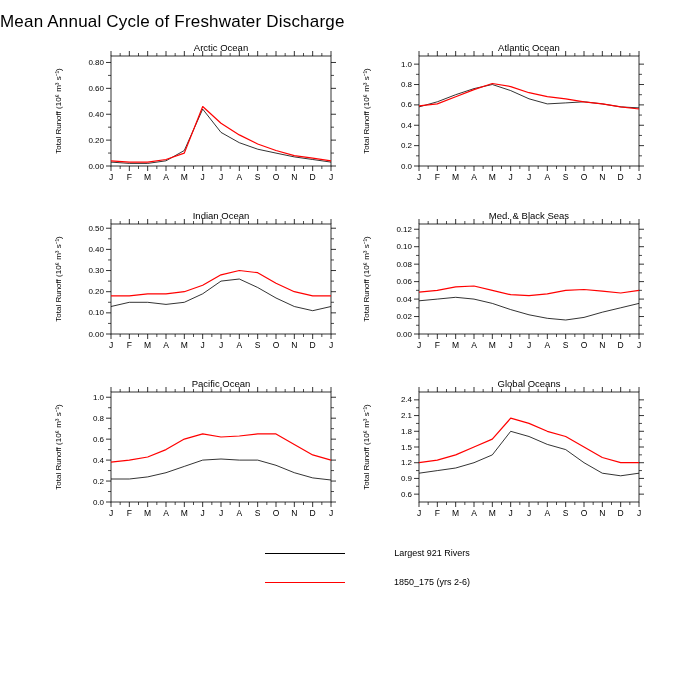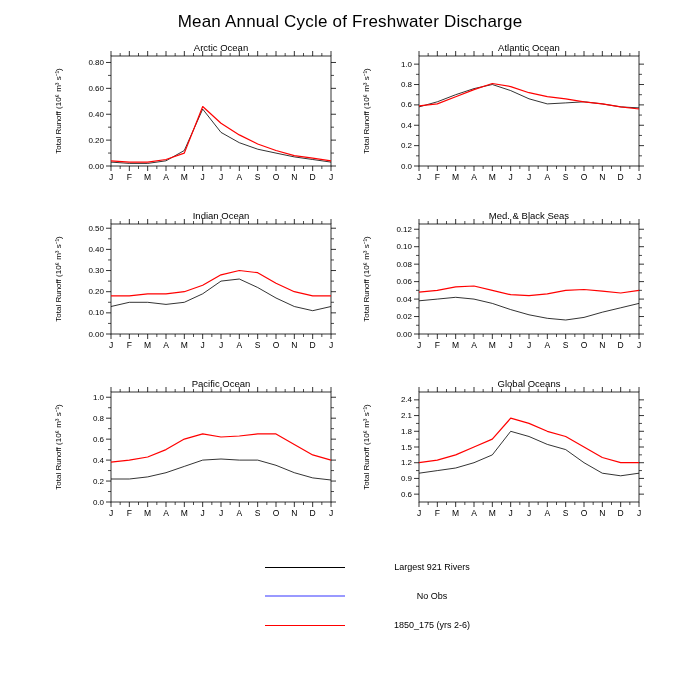--- a/index.html
+++ b/index.html
@@ -2,29 +2,29 @@
 <html><head>
 <meta charset="utf-8">
 <style>
   html,body{margin:0;padding:0;}
   body{
     width:700px;height:700px;background:#ffffff;
     font-family:"Liberation Sans", sans-serif;color:#000;
     overflow:hidden;
   }
   .figure-title{
-    text-align:center;font-size:17px;margin-top:12px;letter-spacing:0.2px;
+    font-size:17px;margin-top:12px;letter-spacing:0.2px;
   }
   .charts-grid{
     display:grid;grid-template-columns:290px 290px;
     column-gap:18px;row-gap:18px;justify-content:center;margin-top:10px;
   }
   .chart{width:290px;height:150px;}
   svg text{font-family:"Liberation Sans", sans-serif;fill:#000;}
-  .legend{margin-top:34px;}
+  .legend{margin-top:20px;}
   .legend-row{display:flex;align-items:center;margin:0 0 19px 265px;}
   .legend-line{display:inline-block;width:80px;height:0;border-top:1px solid #000;}
   .legend-label{display:inline-block;width:130px;margin-left:22px;text-align:center;font-size:9px;}
 </style>
 </head>
 <body>
 
 <div class="figure">
   <div class="figure-title">Mean Annual Cycle of Freshwater Discharge</div>
 
@@ -623,21 +623,17 @@
           <polyline points="60.0,84.7 78.3,82.1 96.7,76.9 115.0,69.0 133.3,61.1 151.7,40.2 170.0,45.4 188.3,53.3 206.7,58.5 225.0,69.0 243.3,79.5 261.7,84.7 280.0,84.7" fill="none" stroke="#ff0000" stroke-width="1.2" stroke-linejoin="round"></polyline>
         </svg></div>
   </div>
 
   <div class="legend">
     <div class="legend-row">
       <span class="legend-line" style="border-top: 1px solid rgb(0, 0, 0);"></span>
       <span class="legend-label">Largest 921 Rivers</span>
     </div>
     <div class="legend-row">
-      <span class="legend-line" style="border-top: 2px solid rgb(153, 153, 255);"></span>
-      <span class="legend-label">No Obs</span>
-    </div>
-    <div class="legend-row">
       <span class="legend-line" style="border-top: 1.5px solid rgb(255, 0, 0);"></span>
       <span class="legend-label">1850_175 (yrs 2-6)</span>
     </div>
   </div>
 </div>
 
 </body></html>

